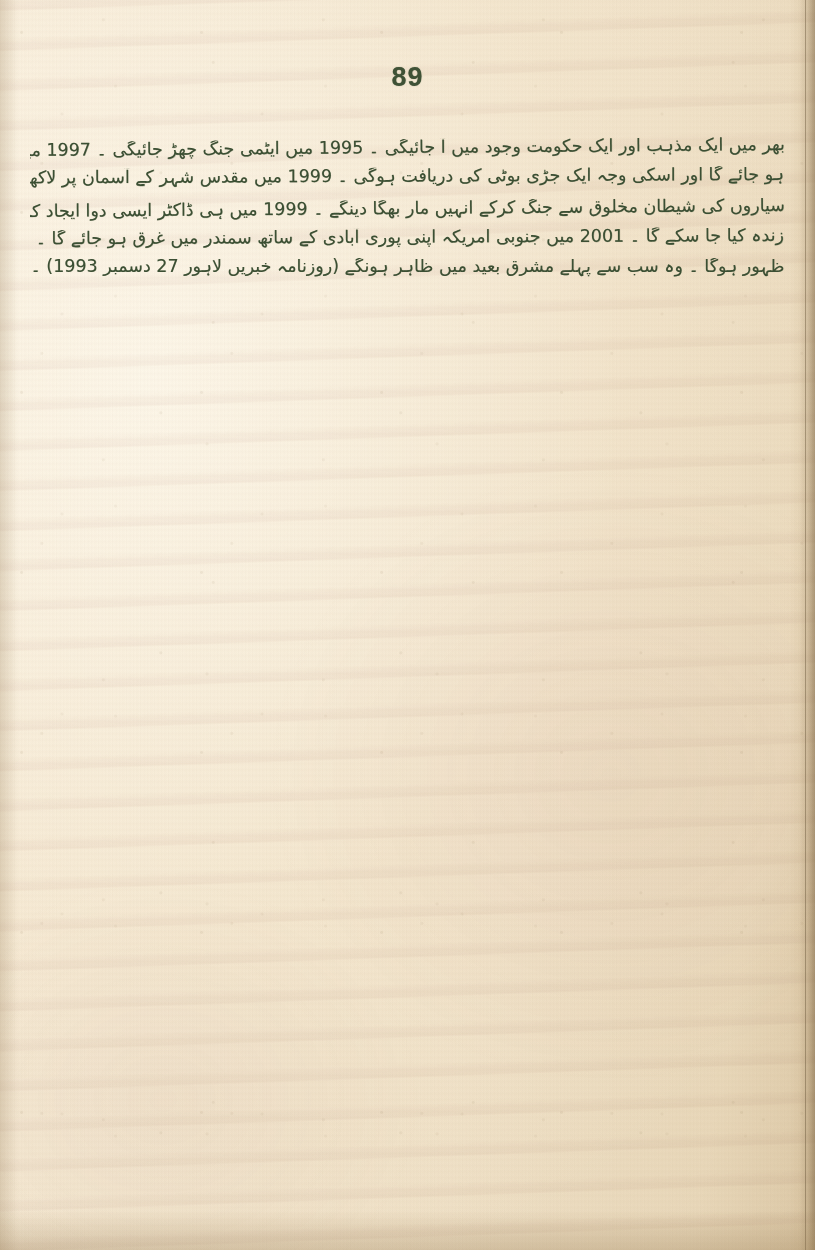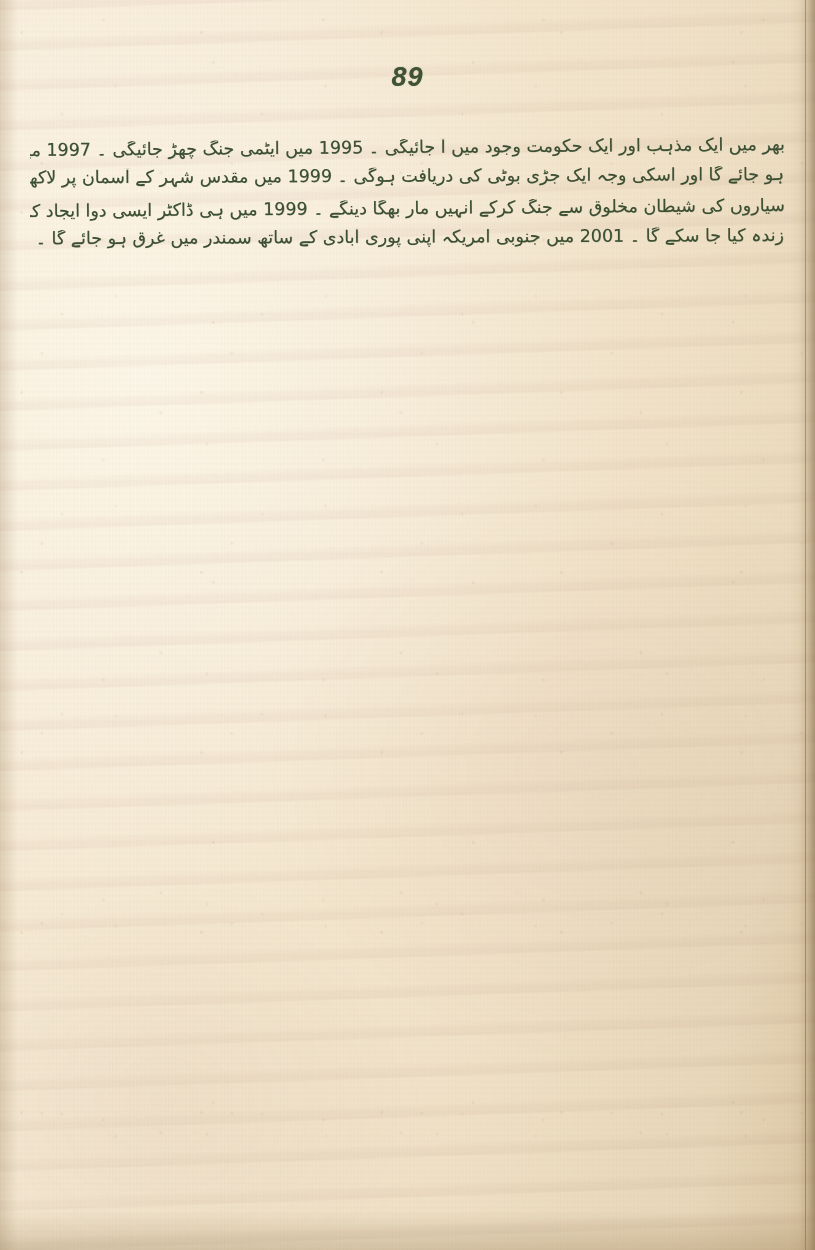--- a/index.html
+++ b/index.html
@@ -130,21 +130,20 @@
     top: 62px;
     left: 0;
     width: 100%;
     text-align: center;
     font-family: "Liberation Sans", sans-serif;
     font-weight: bold;
     font-size: 27px;
     letter-spacing: 1px;
     color: #3f5236;
     text-shadow: 0 0 1px rgba(60,78,50,0.55);
-    font-style: italic;
   }
 
   .body-block {
     position: absolute;
     left: 30px;
     right: 30px;
   }
 
   
   .ln {
@@ -215,20 +214,21 @@
 
   <div class="content">
 
     <div class="folio">89</div>
 
     <div class="body-block" style="top:136px;">
       <div class="ln tilt" style="height:30px;">بھر میں ایک مذہب اور ایک حکومت وجود میں آ جائیگی ۔ 1995 میں ایٹمی جنگ چھڑ جائیگی ۔ 1997 میں تمام بیماریوں کا خاتمہ</div>
       <div class="ln tilt2" style="height:31px;">ہو جائے گا اور اسکی وجہ ایک جڑی بوٹی کی دریافت ہوگی ۔ 1999 میں مقدس شہر کے آسمان پر لاکھوں فرشتے نمودار ہونگے جو دوسرے</div>
       <div class="ln tilt" style="height:30px;">سیاروں کی شیطان مخلوق سے جنگ کرکے انہیں مار بھگا دینگے ۔ 1999 میں ہی ڈاکٹر ایسی دوا ایجاد کرلیں گے جسکے استعمال سے مردوں کو</div>
       <div class="ln tilt2" style="height:31px;">زندہ کیا جا سکے گا ۔ 2001 میں جنوبی امریکہ اپنی پوری آبادی کے ساتھ سمندر میں غرق ہو جائے گا ۔ 1996 میں حضرت عیسیٰ کا دنیا میں</div>
+      <div class="ln ctr" style="height:30px;">ظہور ہوگا ۔ وہ سب سے پہلے مشرق بعید میں ظاہر ہونگے  (روزنامہ خبریں لاہور 27 دسمبر 1993) ۔</div>
     </div>
 
     <div class="body-block" style="top:352px;">
 
       <div class="ln heading-line rtlstart" style="height:32px;">
         <span class="uline"></span><span></span><span class="lat"></span>
       </div>
 
       <div class="ln rtlstart" style="height:31px; text-align:right;">
         <span style="float:right;"></span>

